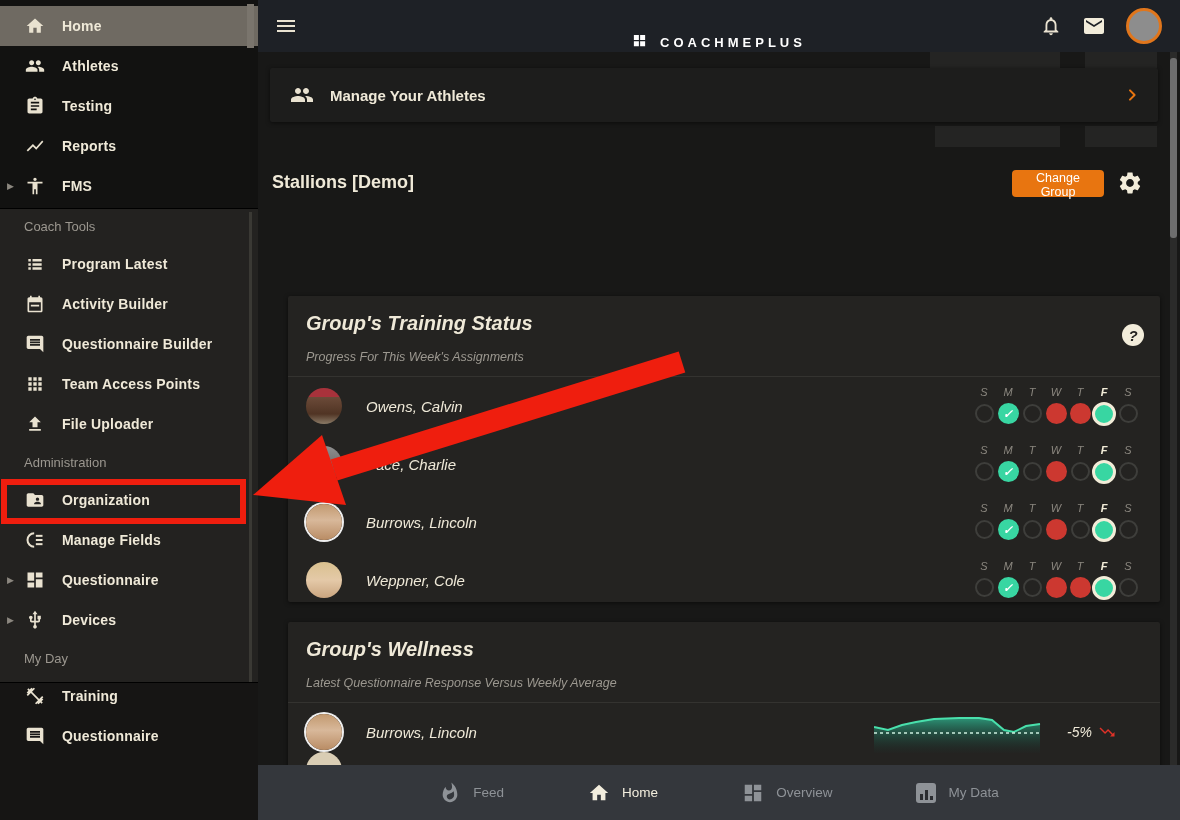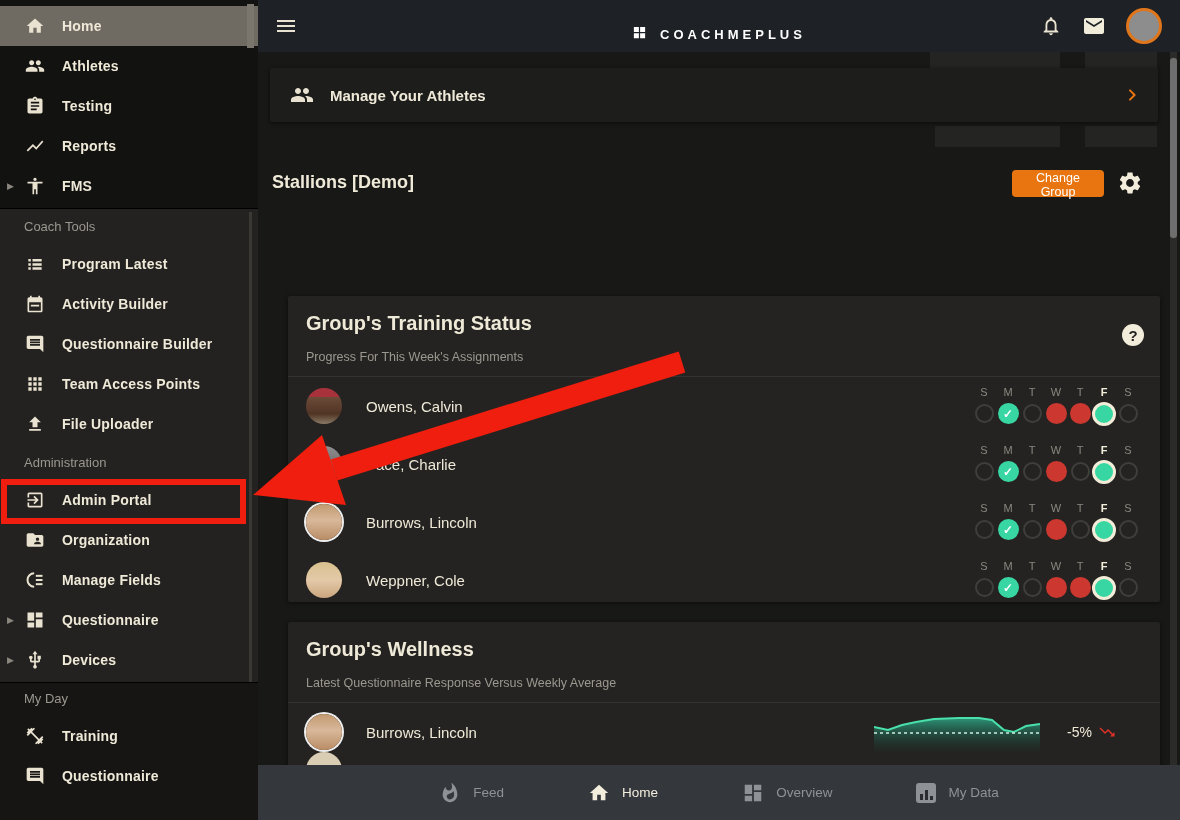--- a/index.html
+++ b/index.html
@@ -2,21 +2,21 @@
 <html><head>
 <meta charset="utf-8">
 <style>
   html,body{margin:0;padding:0;background:#000;}
   #stage{position:relative;width:1180px;height:820px;overflow:hidden;background:#181817;
          font-family:"Liberation Sans",sans-serif;-webkit-font-smoothing:antialiased;}
   
   #topbar{position:absolute;left:258px;top:0;width:922px;height:52px;background:#1e2126;
           display:flex;align-items:center;z-index:5;}
   .hamburger{margin-left:16px;cursor:pointer;display:flex;}
-  .logo-wrap{position:absolute;left:0;right:0;top:8px;height:52px;display:flex;align-items:center;justify-content:center;gap:13px;pointer-events:none;}
+  .logo-wrap{position:absolute;left:0;right:0;top:16px;height:52px;display:flex;align-items:center;justify-content:center;gap:13px;pointer-events:none;}
   .logo-text{color:#fff;font-size:13px;font-weight:bold;letter-spacing:4px;}
   .topbar-right{margin-left:auto;display:flex;align-items:center;gap:20px;margin-right:18px;}
   .avatar-btn{width:30px;height:30px;border-radius:50%;background:#8d8d8d;border:3px solid #e0761c;box-sizing:content-box;}
   
   #sidebar{position:absolute;left:0;top:0;width:258px;height:820px;background:#1a1918;z-index:6;}
   .sb-sec-top{position:absolute;left:0;top:0;width:100%;height:208px;background:#121211;}
   .sb-sec-mid{position:absolute;left:0;top:208px;width:100%;height:474px;background:#232220;border-top:1px solid #000;}
   .sb-sec-bot{position:absolute;left:0;top:682px;width:100%;height:138px;background:#161514;border-top:1px solid #000;}
   .sb-item{position:relative;height:40px;display:flex;align-items:center;padding-left:24px;cursor:pointer;}
   .sb-item .sb-ico{width:22px;display:flex;justify-content:center;}
@@ -32,21 +32,21 @@
   .card-slim{position:absolute;left:270px;width:888px;height:54px;background:#1d1d1c;border-radius:2px;
              box-shadow:0 1px 4px rgba(0,0,0,.55);display:flex;align-items:center;z-index:2;cursor:pointer;}
   .card-slim .cs-ico{margin-left:20px;display:flex;}
   .card-slim .cs-label{margin-left:16px;color:#efe9d8;font-size:15px;font-weight:bold;}
   .card-slim .cs-chev{margin-left:auto;margin-right:14px;display:flex;}
   .group-title{position:absolute;left:272px;top:172px;color:#efe9d8;font-size:18px;font-weight:bold;z-index:2;}
   .btn-orange{position:absolute;left:1012px;top:170px;width:92px;height:27px;background:#e87510;border:none;border-radius:4px;
               color:#fff;font-size:12.5px;font-family:"Liberation Sans",sans-serif;cursor:pointer;z-index:2;}
   .gear-wrap{position:absolute;left:1117px;top:170px;z-index:2;cursor:pointer;display:flex;}
   .card-big{position:absolute;left:288px;width:872px;background:#242321;border-radius:2px;
-            box-shadow:0 1px 4px rgba(0,0,0,.55);z-index:2;}
+            box-shadow:0 1px 4px rgba(0,0,0,.55);z-index:2;font-style:italic;}
   .cb-head{position:relative;padding:16px 16px 12px 18px;border-bottom:1px solid #343330;}
   .cb-title{color:#efe9d8;font-size:20px;font-weight:bold;}
   .cb-sub{color:#9c9890;font-size:12.5px;margin-top:15px;}
   .help-circ{position:absolute;right:16px;top:28px;width:22px;height:22px;border-radius:50%;background:#f2ecda;
              color:#232220;font-size:15px;font-weight:bold;display:flex;align-items:center;justify-content:center;cursor:pointer;}
   .ath-row{height:58px;display:flex;align-items:center;padding:0 16px 0 18px;}
   .av{width:36px;height:36px;border-radius:50%;flex:none;}
   .av-owens{background:linear-gradient(180deg,#a8323b 0%,#a8323b 26%,#6b4a38 26%,#503424 72%,#8a7a66 100%);}
   .av-pace{background:linear-gradient(180deg,#8f8f8f 0%,#707070 55%,#4a4a4a 100%);}
   .av-burrows{background:linear-gradient(180deg,#c2996f 0%,#d8b89a 45%,#b98c64 100%);box-shadow:0 0 0 2px #efefef;}
@@ -205,28 +205,20 @@
             <svg width="20" height="20" viewBox="0 0 24 24">
               <path fill="#e9e2d0" d="M9 16h6v-6h4l-7-7-7 7h4zm-4 2h14v2H5z"></path>
             </svg>
           </span>
           <span class="sb-label">File Uploader</span>
         </div>
         <div class="sb-sec-label">Administration</div>
         <div class="sb-item">
           <span class="sb-ico">
             <svg width="20" height="20" viewBox="0 0 24 24">
-              <path fill="#e9e2d0" d="M10.09 15.59L11.5 17l5-5-5-5-1.41 1.41L12.67 11H3v2h9.67l-2.58 2.59zM19 3H5c-1.11 0-2 .9-2 2v4h2V5h14v14H5v-4H3v4c0 1.1.89 2 2 2h14c1.1 0 2-.9 2-2V5c0-1.1-.9-2-2-2z"></path>
-            </svg>
-          </span>
-          <span class="sb-label">Admin Portal</span>
-        </div>
-        <div class="sb-item">
-          <span class="sb-ico">
-            <svg width="20" height="20" viewBox="0 0 24 24">
               <path fill="#e9e2d0" d="M20 6h-8l-2-2H4c-1.1 0-2 .9-2 2v12c0 1.1.9 2 2 2h16c1.1 0 2-.9 2-2V8c0-1.1-.9-2-2-2zm-5 3c1.1 0 2 .9 2 2s-.9 2-2 2-2-.9-2-2 .9-2 2-2zm4 8h-8v-1c0-1.33 2.67-2 4-2s4 .67 4 2v1z"></path>
             </svg>
           </span>
           <span class="sb-label">Organization</span>
         </div>
         <div class="sb-item">
           <span class="sb-ico">
             <svg width="20" height="20" viewBox="0 0 24 24" fill="none" stroke="#e9e2d0" stroke-width="2.4">
               <path d="M11 4a8 8 0 1 0 0 16"></path>
               <line x1="13" y1="7" x2="21" y2="7"></line>

